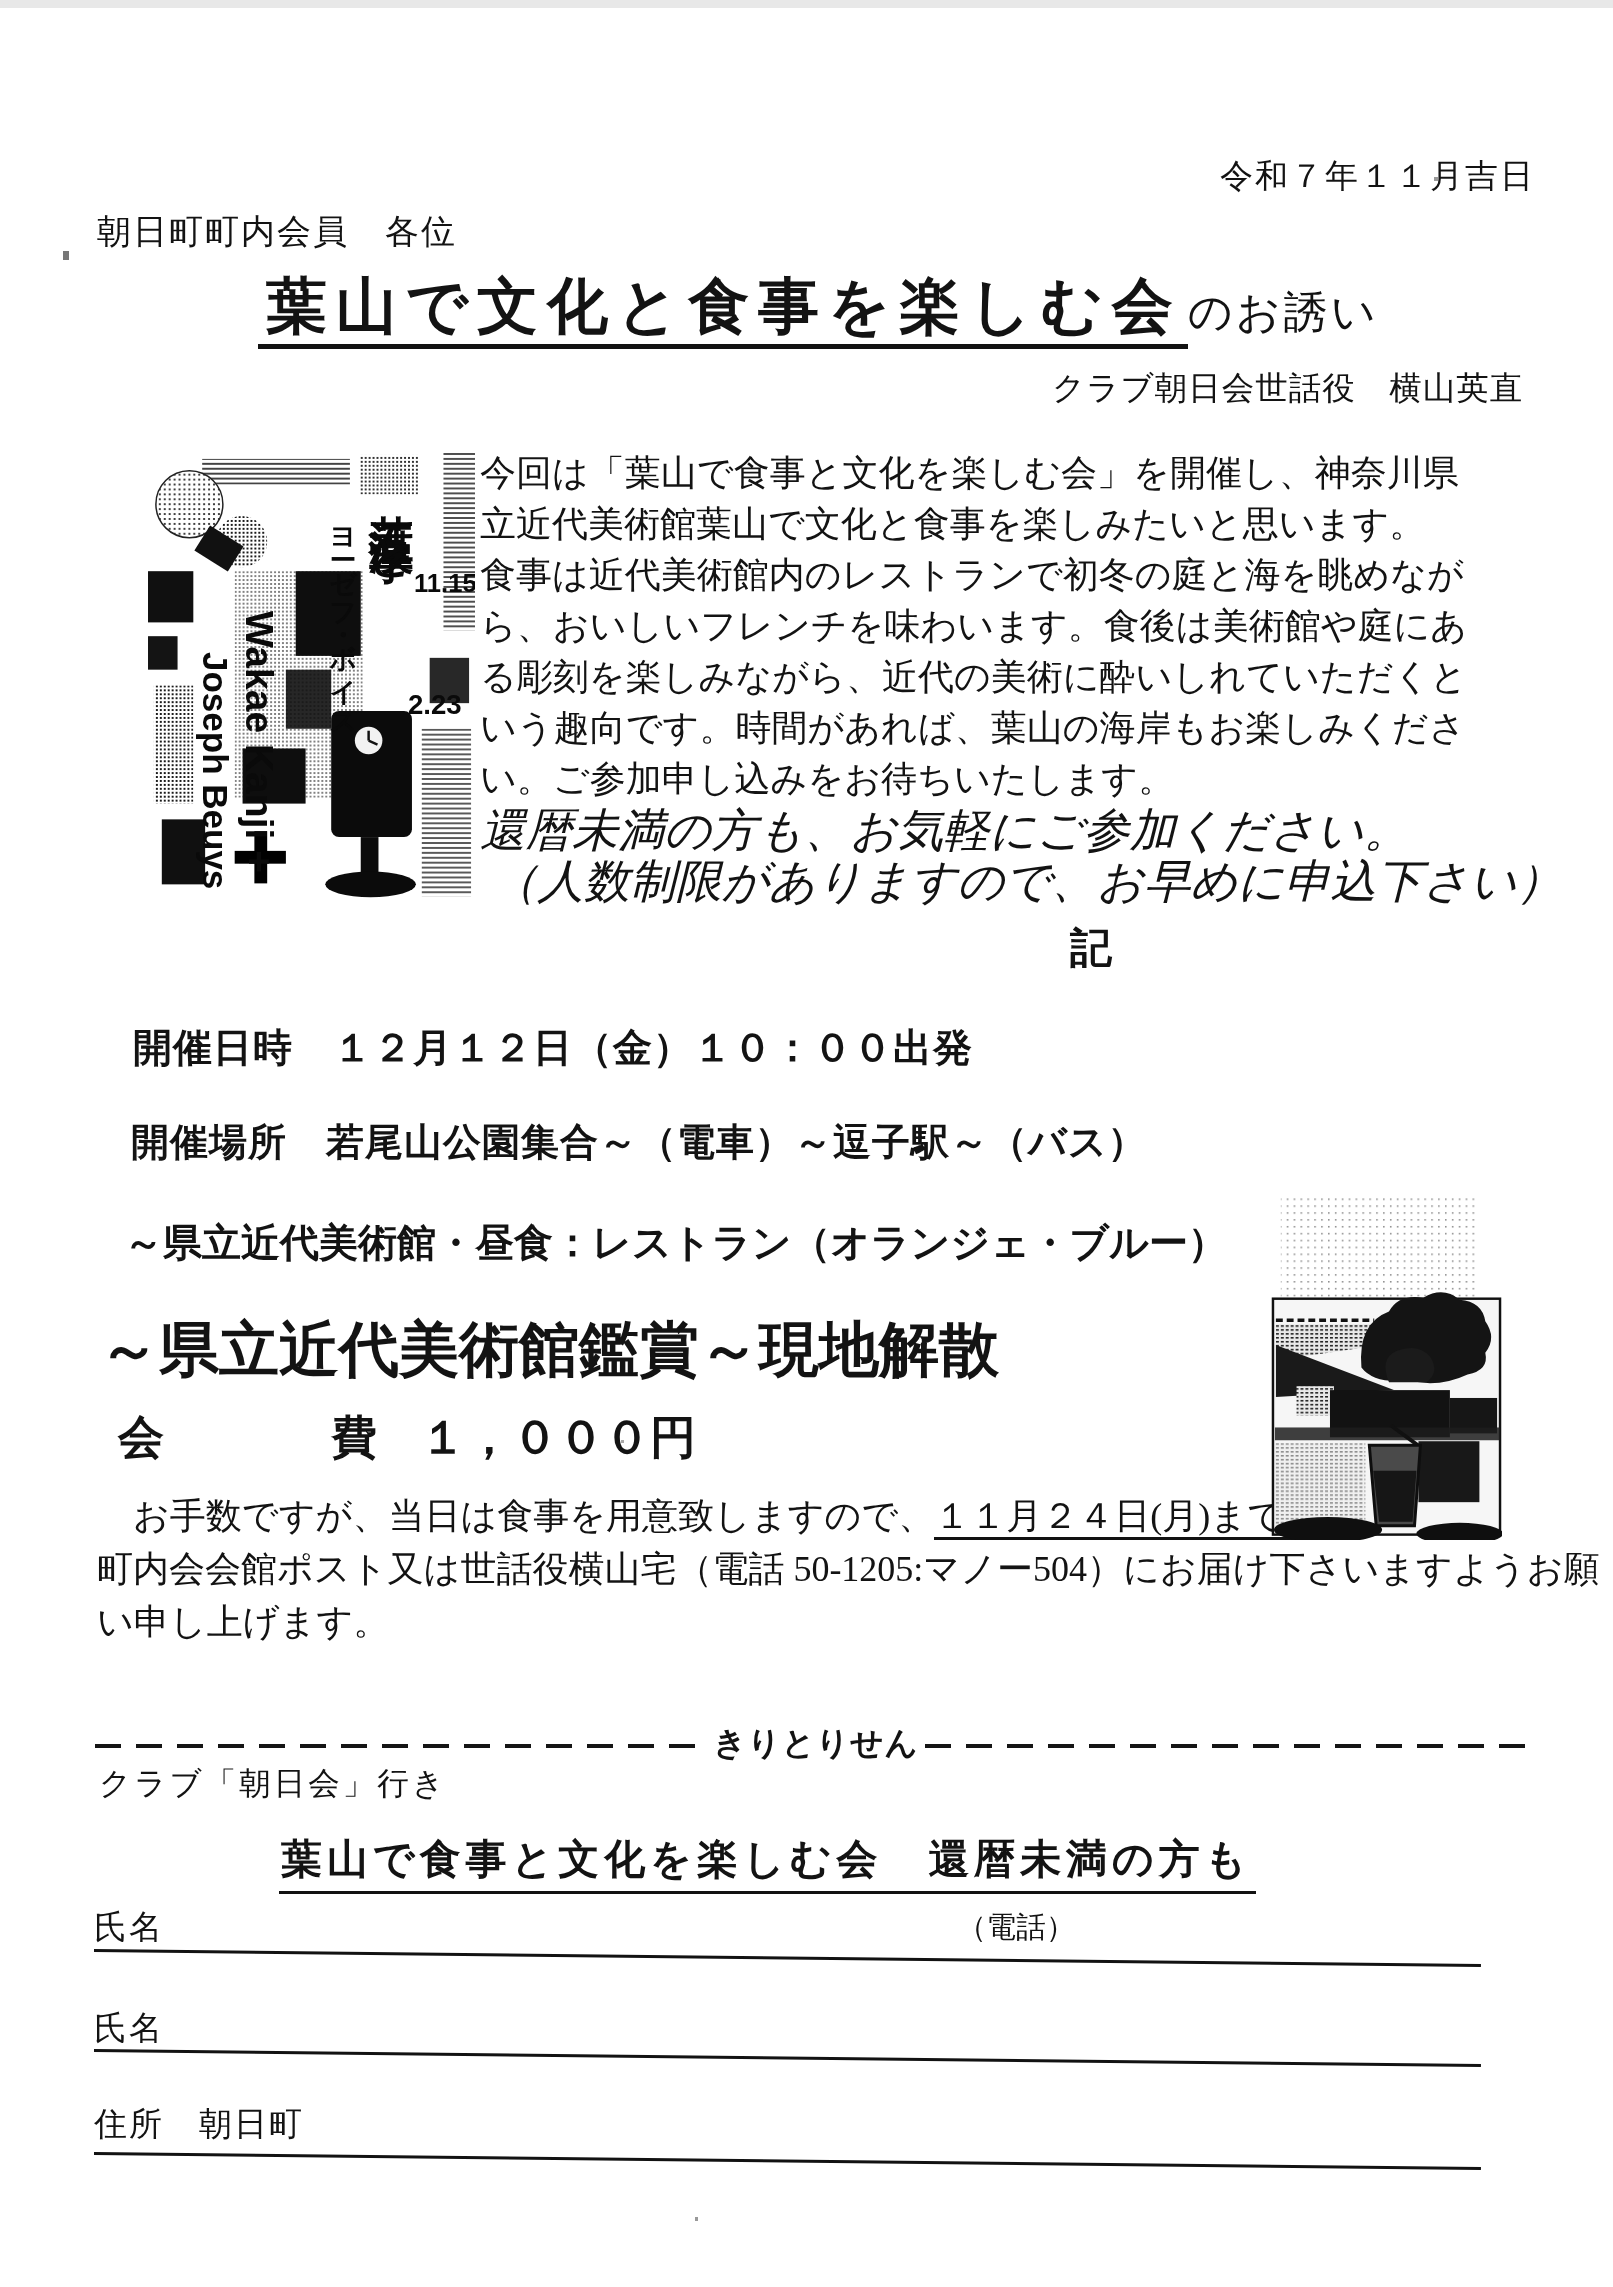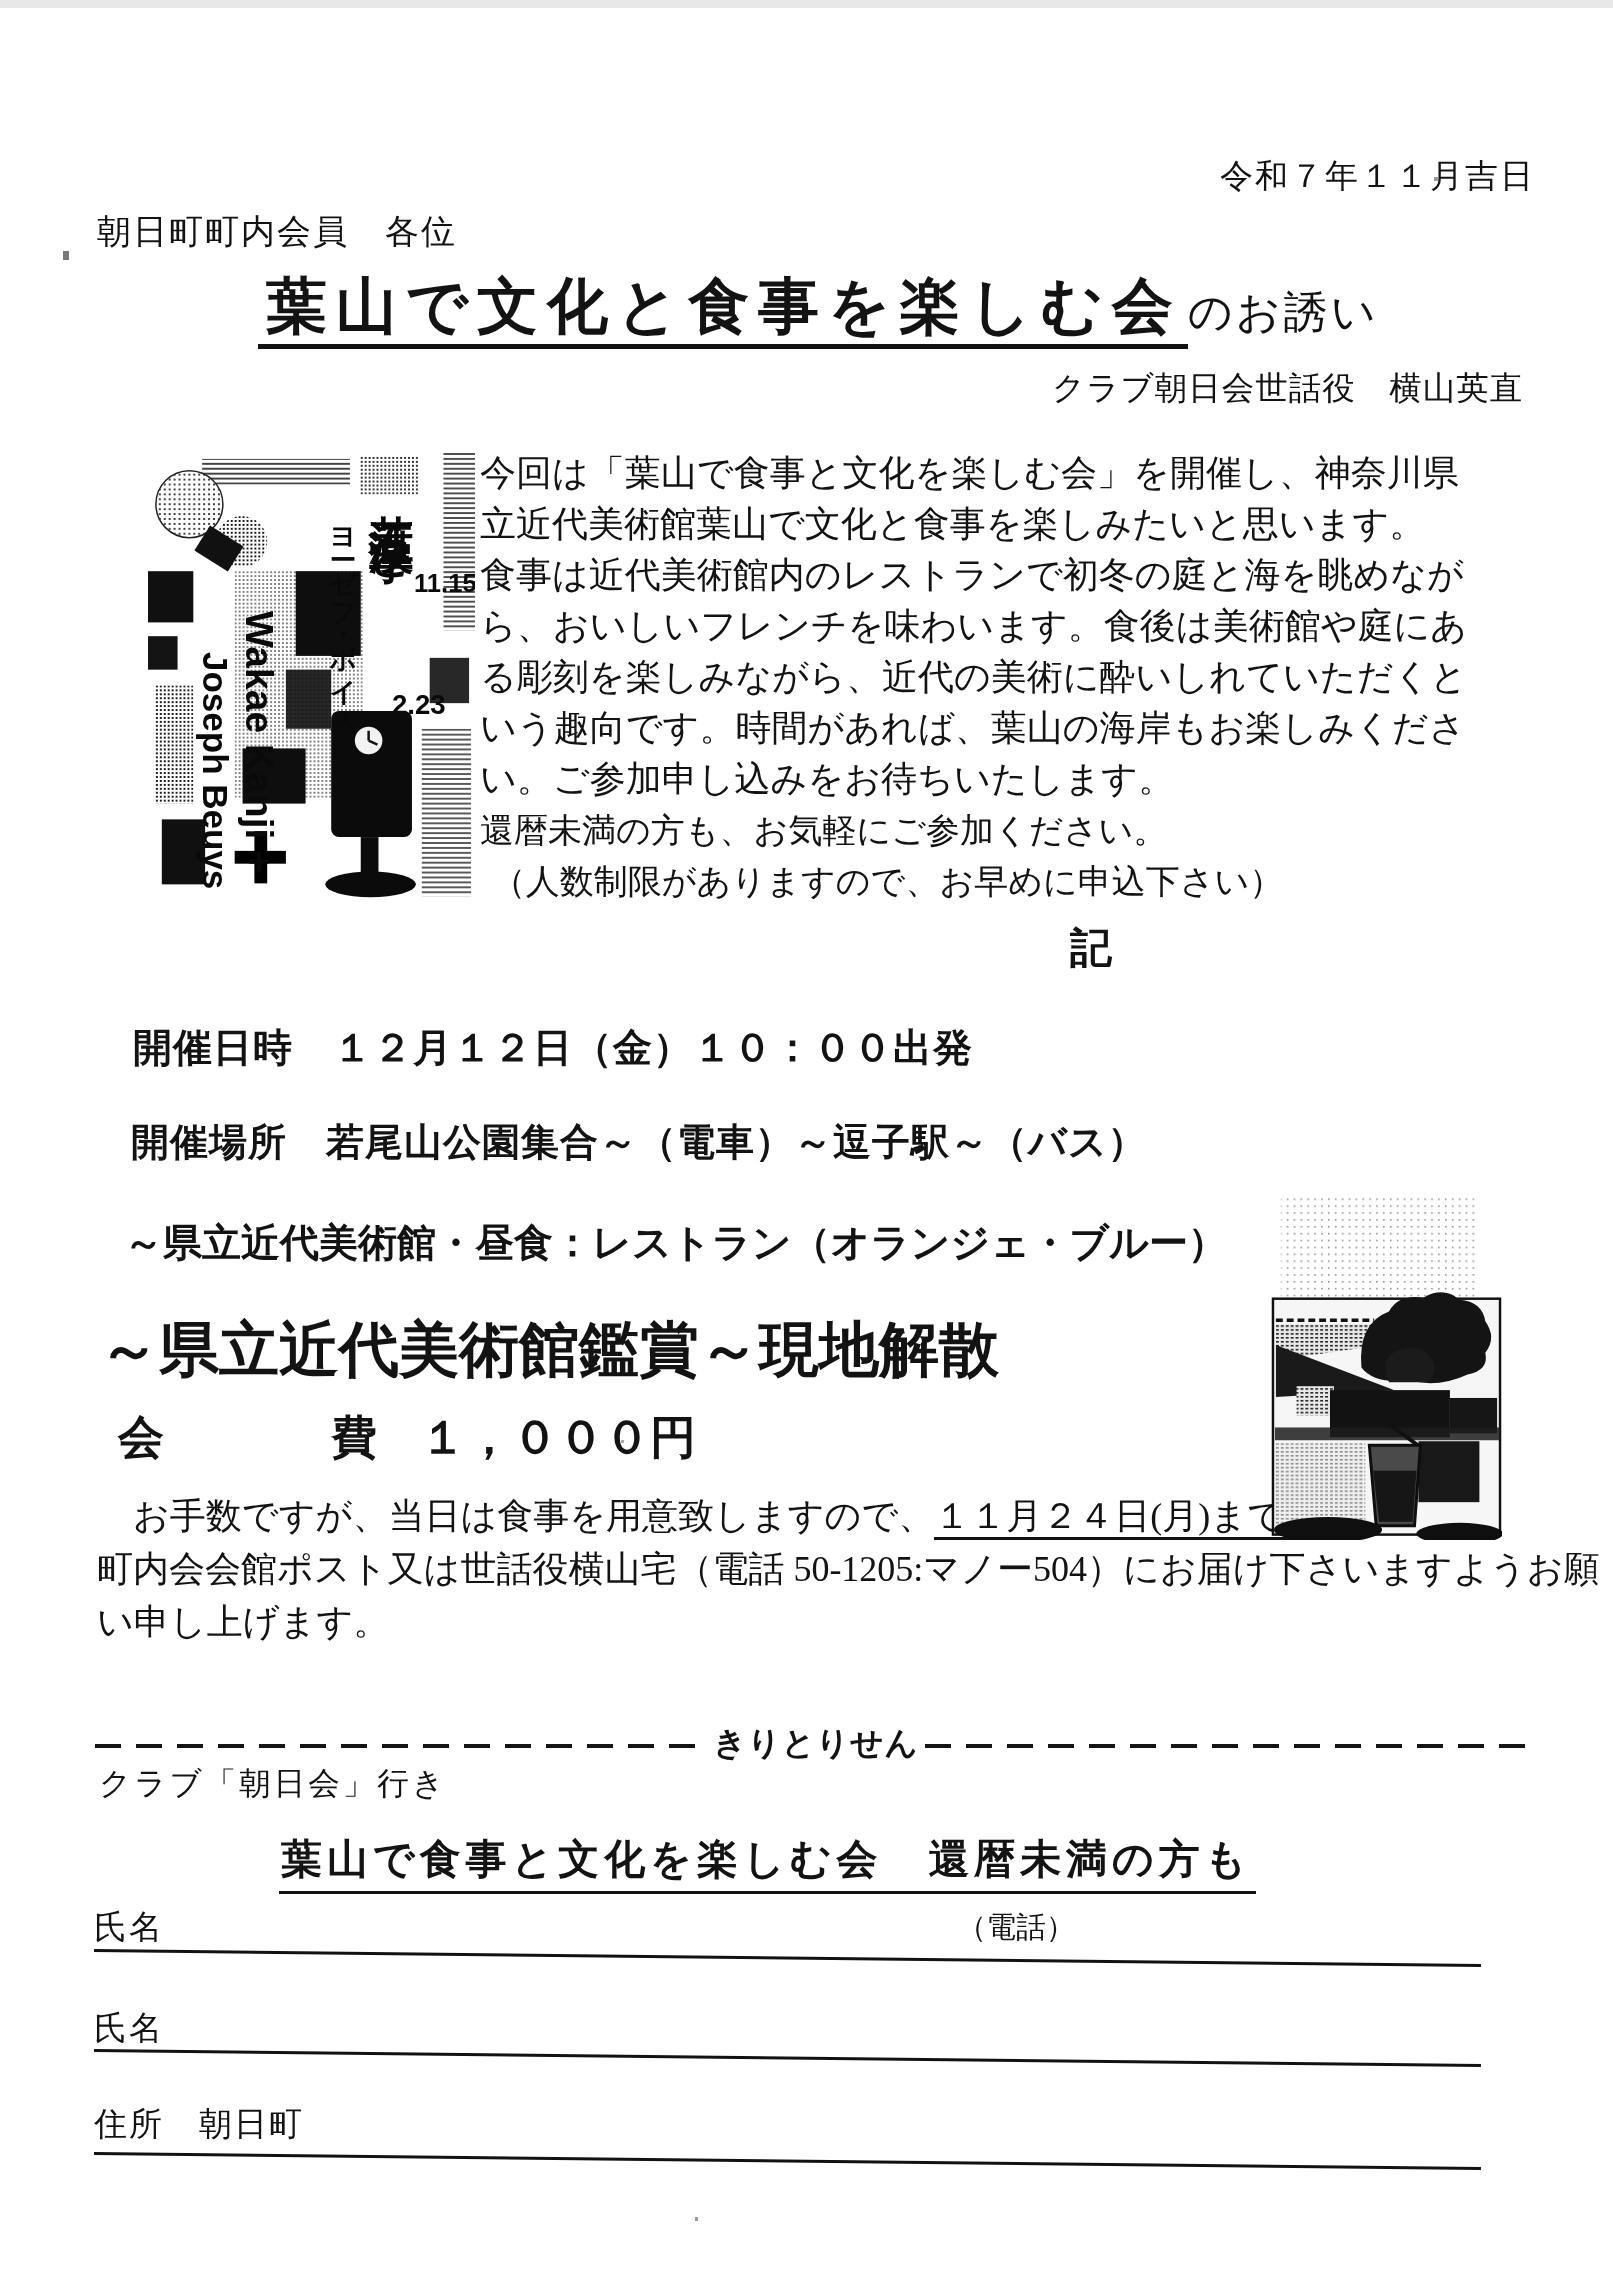--- a/index.html
+++ b/index.html
@@ -15,21 +15,21 @@
   .recipient-line{top:201px;left:97px;font-size:34px;letter-spacing:2px;}
   .title-line{top:258px;left:258px;}
   .title-main{font-size:61px;font-weight:700;letter-spacing:8.9px;
     border-bottom:5.9px solid #121212;padding:0 5.9px 3.9px 7.9px;}
   .title-suffix{font-size:44px;letter-spacing:3px;}
   .organizer-line{top:359px;left:1052px;font-size:32.5px;letter-spacing:1px;}
 
   
   .body-par{top:440px;left:480px;font-size:36px;line-height:51px;}
   .body-par .body-line{white-space:nowrap;}
-  .body-par .body-line.small{font-size:34px;}
+  .body-par .body-line.small{font-size:46px;font-style:italic;}
   .body-par .body-line.indent{padding-left:11.8px;}
 
   .section-mark{top:912px;left:1070px;font-size:42px;font-weight:700;}
 
   
   .sched{font-weight:700;}
   .sched-datetime{top:1013px;left:133px;font-size:39px;letter-spacing:1px;}
   .sched-place{top:1109px;left:131px;font-size:38px;letter-spacing:1px;}
   .sched-lunch{top:1208px;left:124px;font-size:39px;}
   .sched-end{top:1302px;left:99px;font-size:60px;}
@@ -66,21 +66,21 @@
 
   
   .poster{position:absolute;top:445px;left:148px;width:327px;height:455px;
     overflow:hidden;background:#fff;}
   .poster .txt{position:absolute;color:#0a0a0a;}
   .p-title-1{left:213px;top:25.6px;font-size:45px;font-weight:700;
     writing-mode:vertical-rl;text-orientation:upright;letter-spacing:6.9px;}
   .p-title-2{left:177px;top:57px;font-size:26.6px;font-weight:700;
     writing-mode:vertical-rl;text-orientation:upright;letter-spacing:4.9px;}
   .p-date-top{left:266px;top:116px;font:700 25.6px "Liberation Sans",sans-serif;text-align:center;}
-  .p-date-bottom{left:244px;top:236px;font:700 27.6px "Liberation Sans",sans-serif;}
+  .p-date-bottom{left:260px;top:236px;font:700 27.6px "Liberation Sans",sans-serif;}
   .p-latin-1{left:89px;top:158px;font:700 39px "Liberation Sans",sans-serif;
     writing-mode:vertical-rl;}
   .p-latin-2{left:47px;top:199px;font:700 35px "Liberation Sans",sans-serif;
     writing-mode:vertical-rl;}
 
   
   .photo{position:absolute;top:1187px;left:1271px;width:231px;height:345px;}
 
   .speck{position:absolute;background:#888;}
   .speck1{top:243px;left:63px;width:5.9px;height:8.9px;background:#777;}

